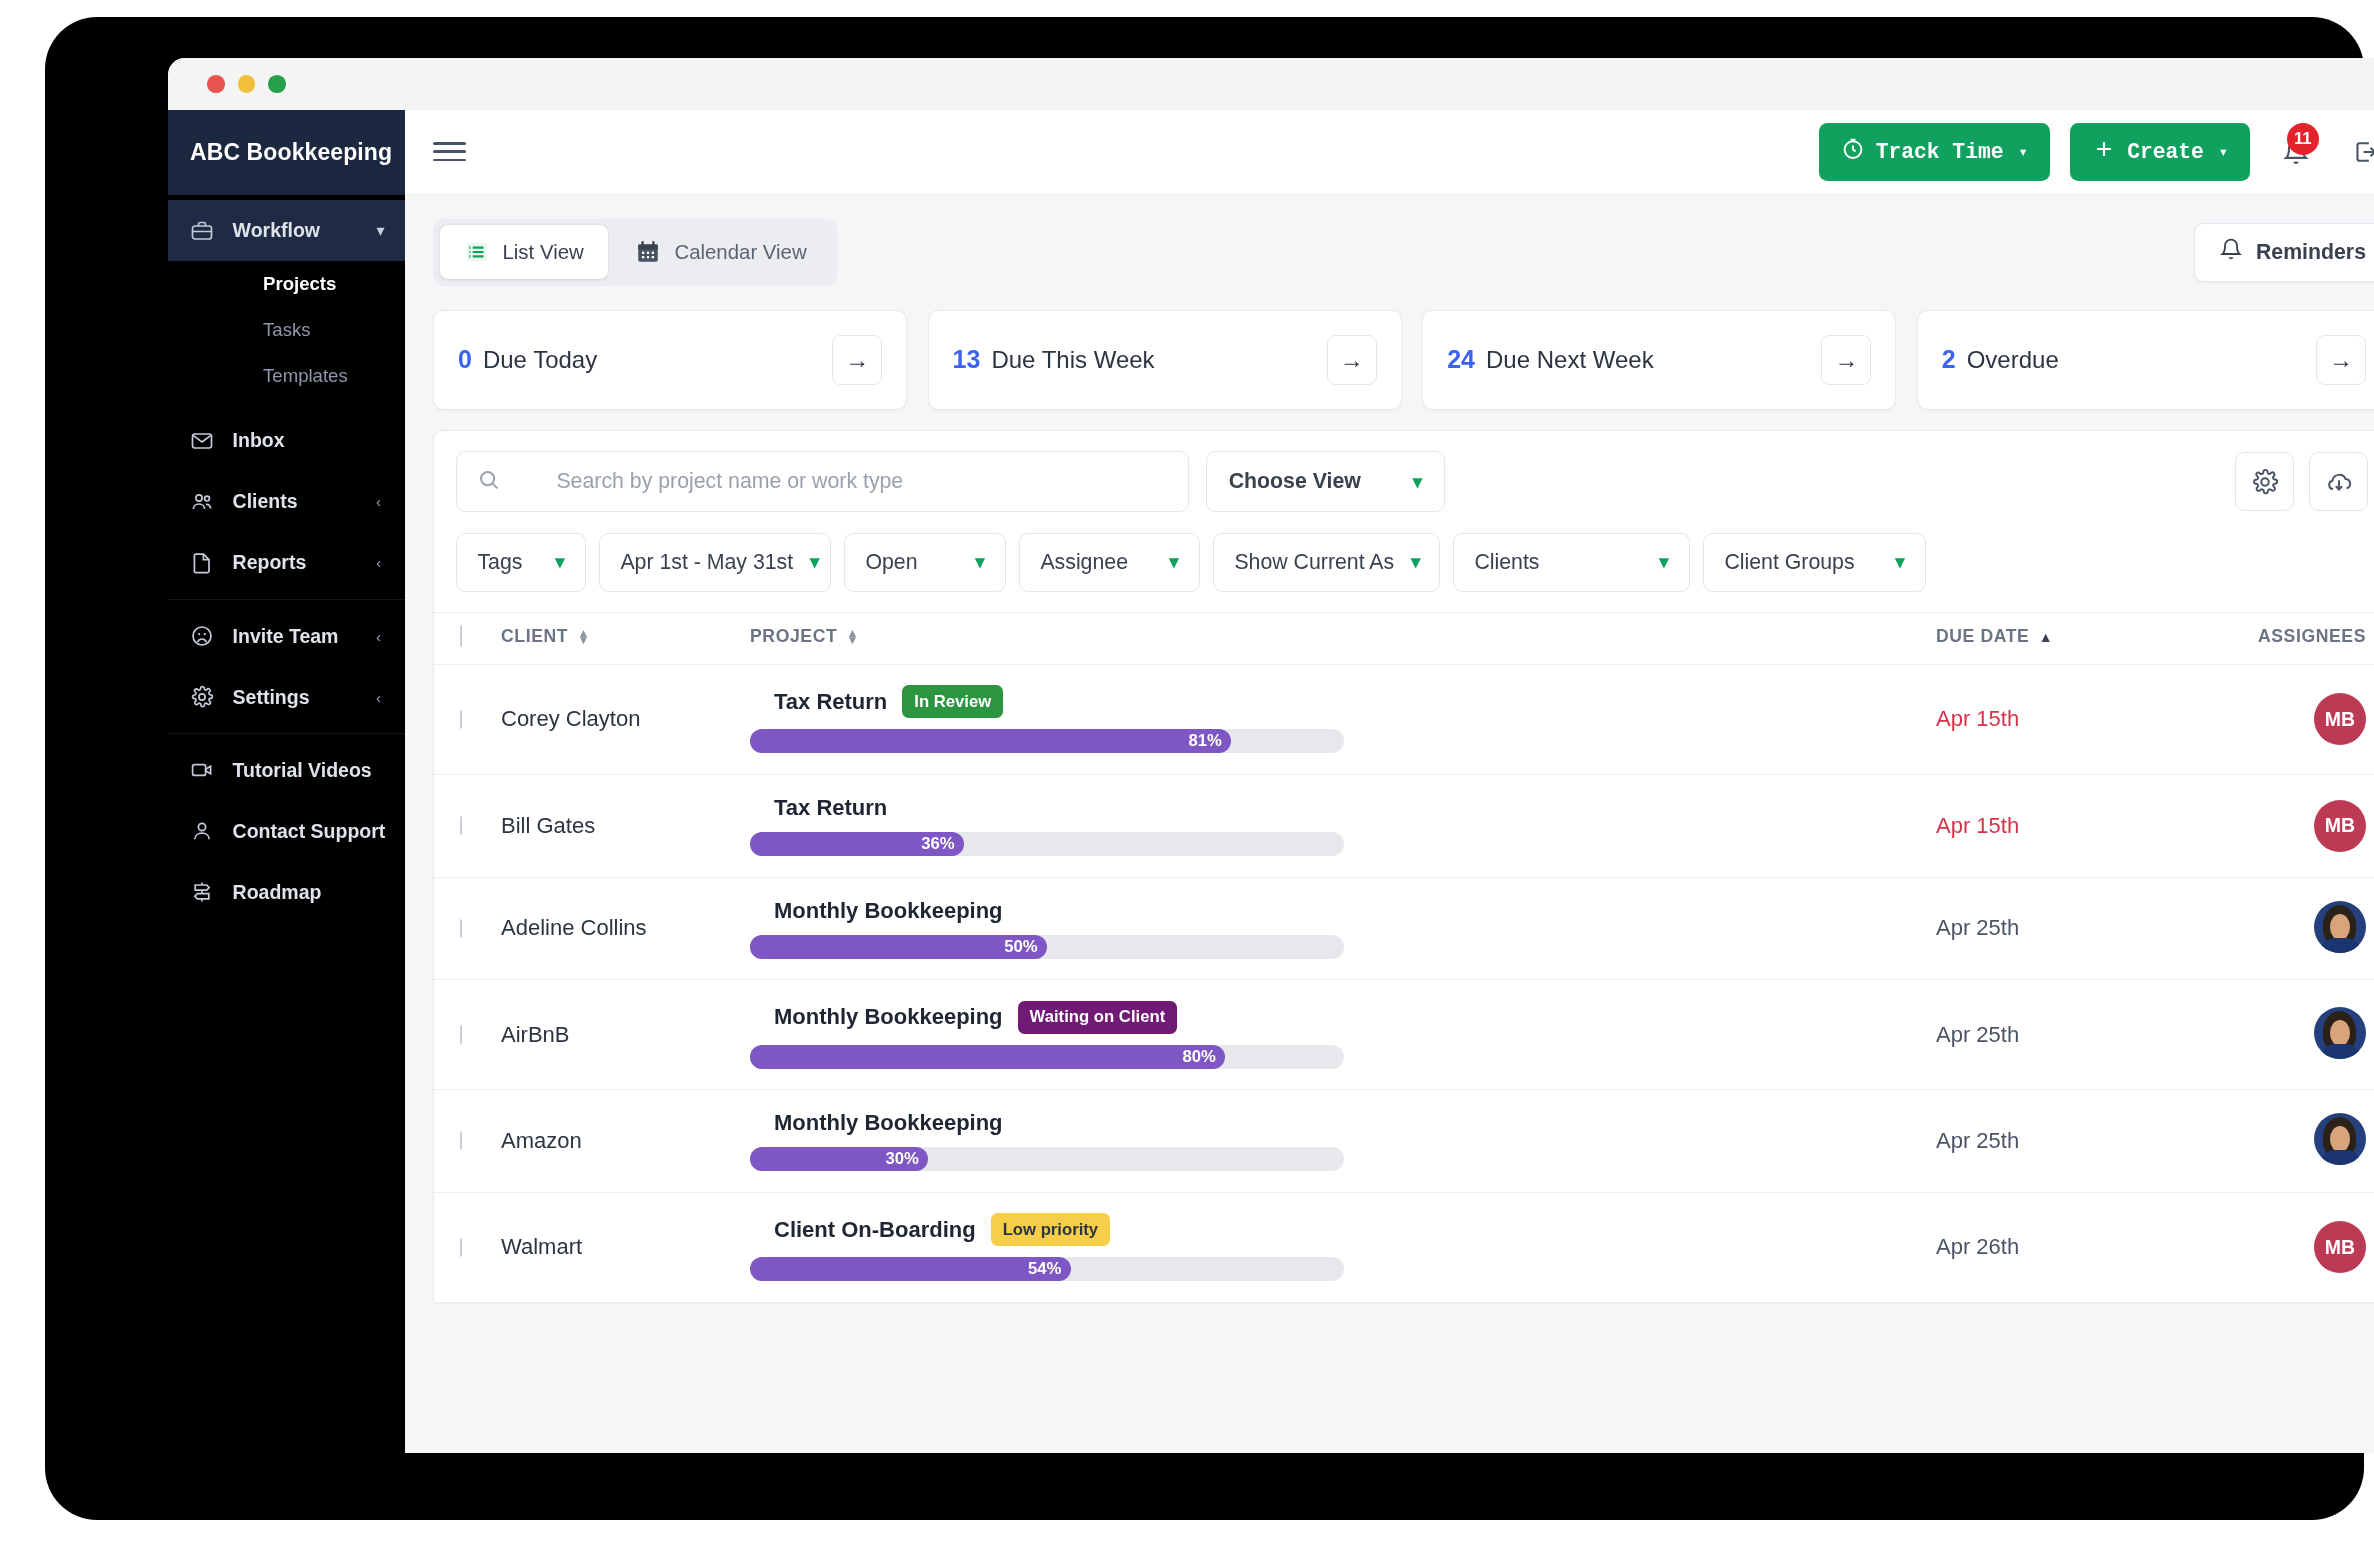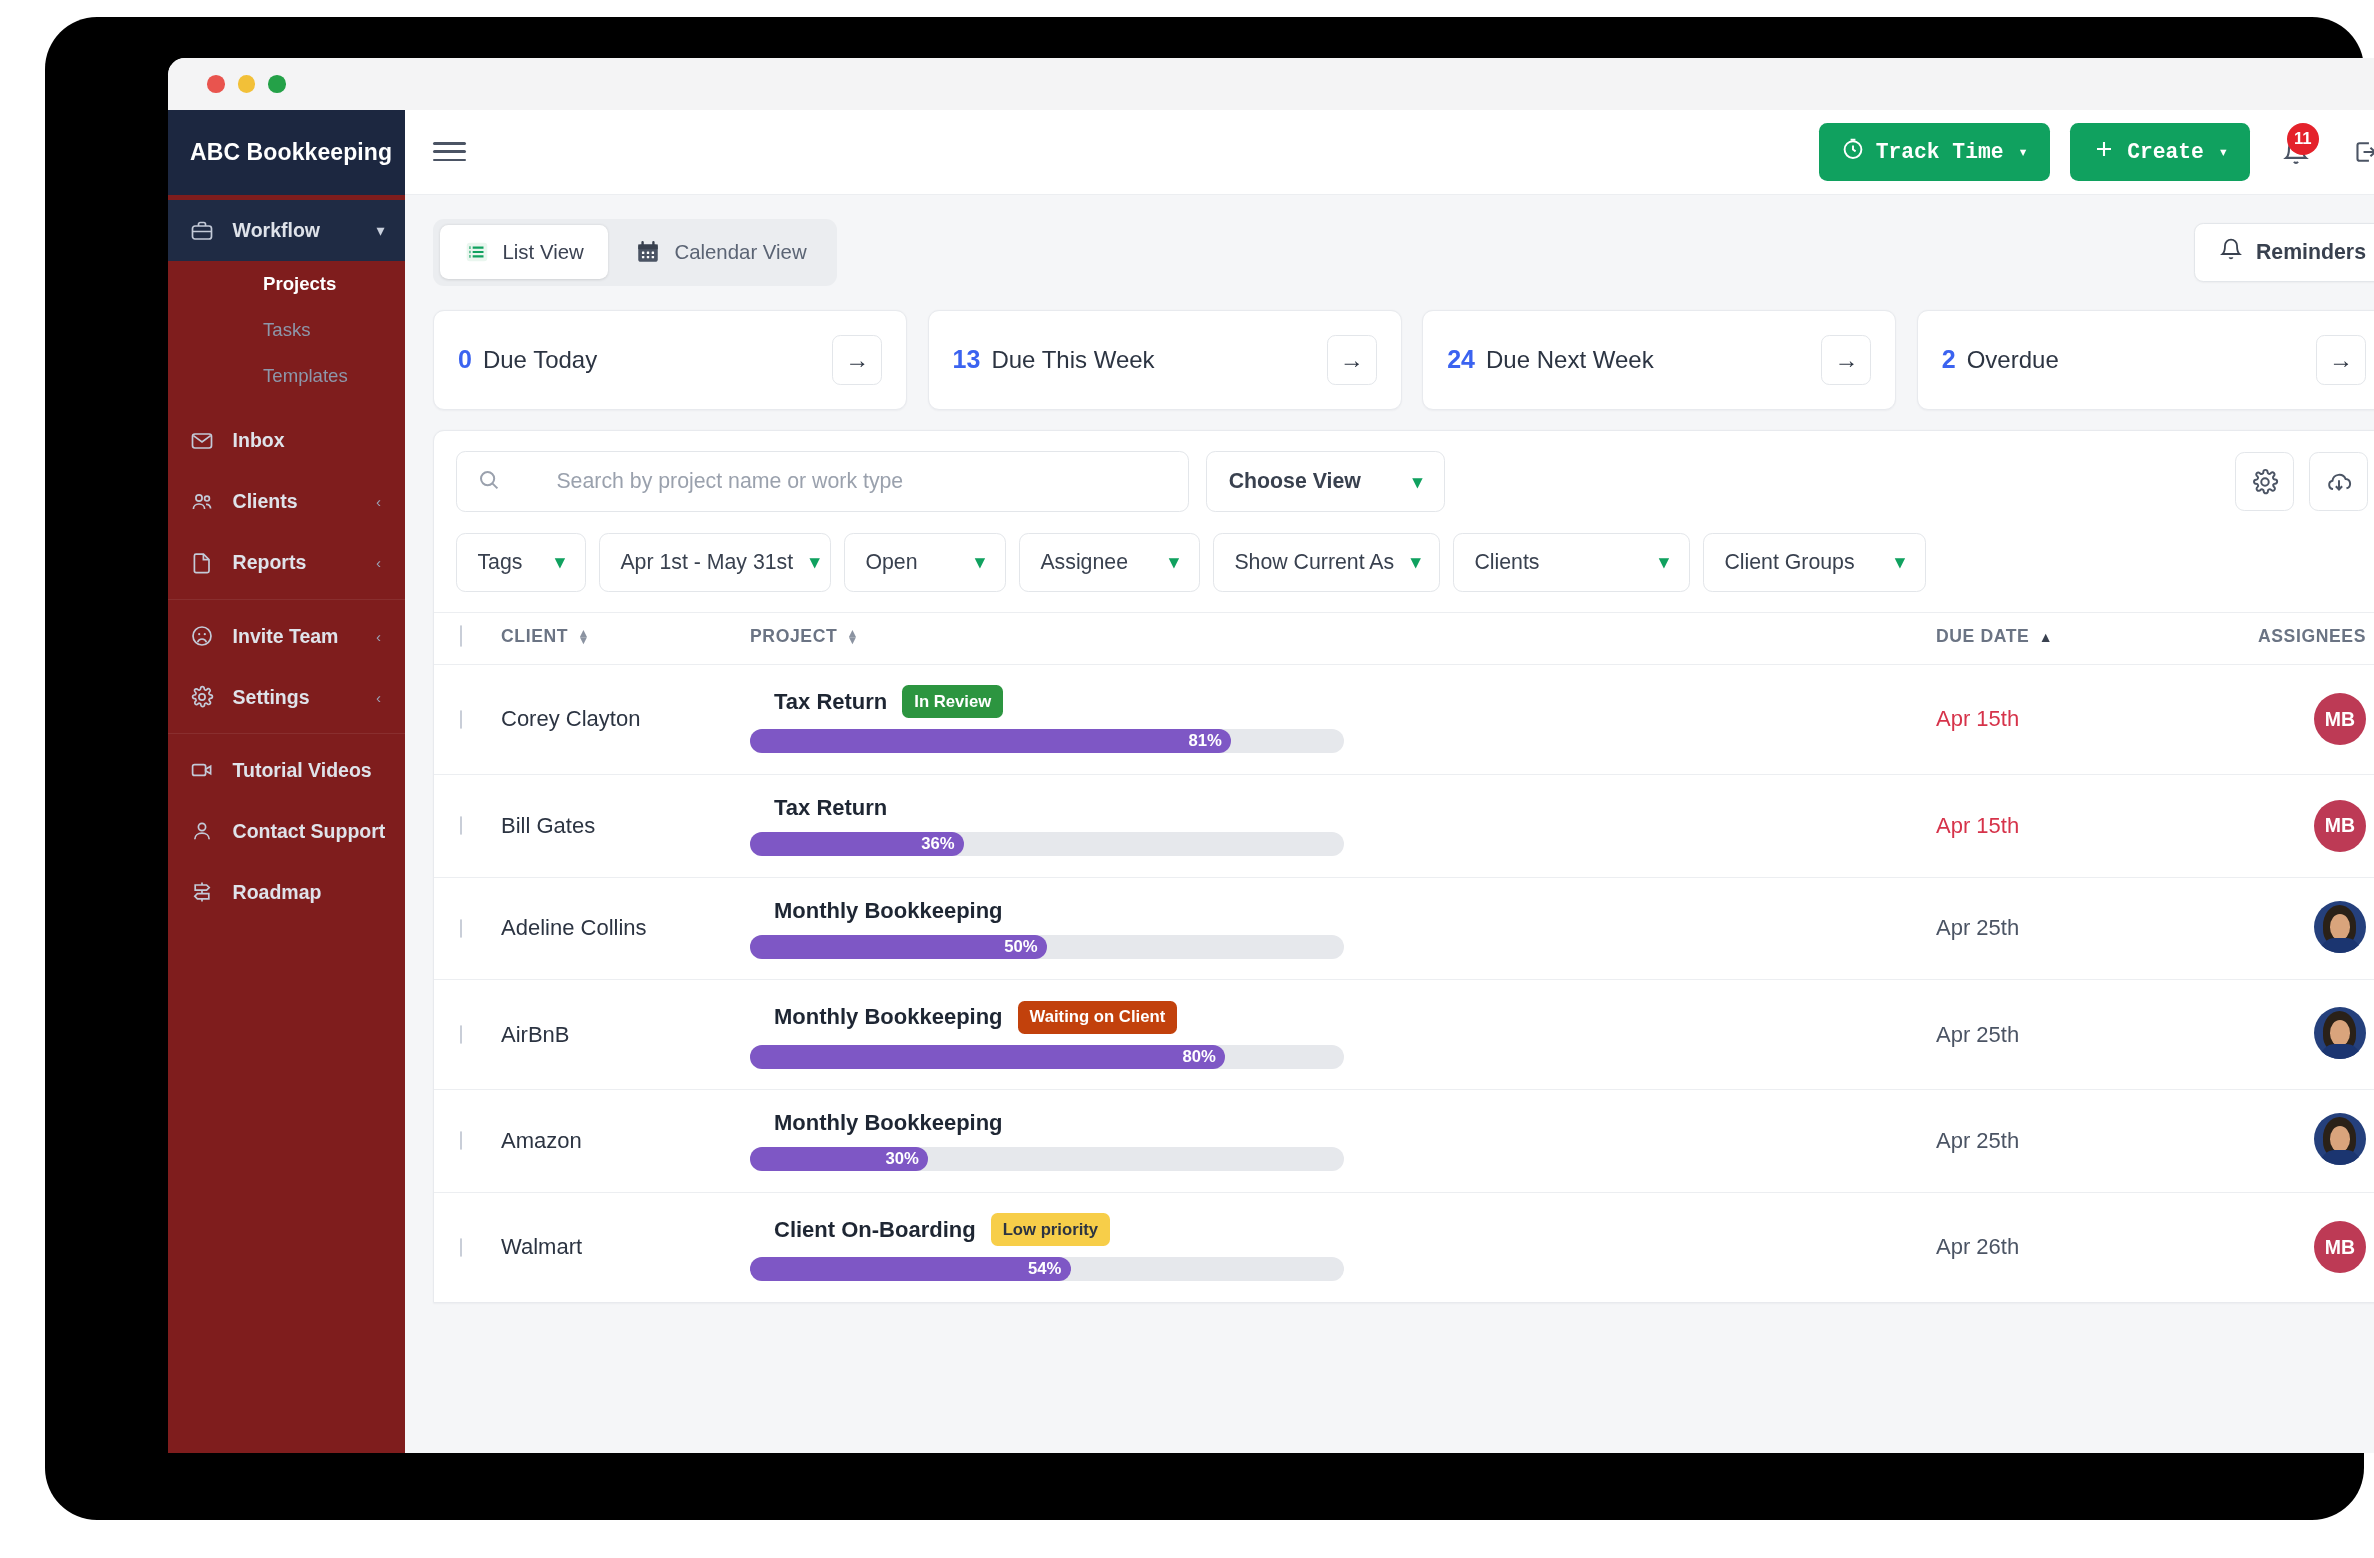--- a/index.html
+++ b/index.html
@@ -41,21 +41,21 @@
   .dots { position: absolute; left: 39px; top: 17.6px; display: flex; gap: 13px; }
   .dot { width: 17.6px; height: 17.6px; border-radius: 50%; }
   .dot.red { background: #e9544e; }
   .dot.amber { background: #f2c038; }
   .dot.green { background: #24a148; }
 
   
   .sidebar {
     position: absolute; left: 0; top: 52px;
     width: 237px; height: calc(100% - 52px);
-    background: #7f1d1d;
+    background: #000000;
   }
   .brand {
     height: 85px; display: flex; align-items: center;
     padding-left: 22px;
     color: #ffffff; font-size: 23px; font-weight: bold;
     letter-spacing: 0.1px;
     background: #1c2740;
   }
   .nav-group { padding: 5.6px 0; }
   .nav-group.divided { border-top: 0.9px solid rgba(255,255,255,.08); }
@@ -221,21 +221,21 @@
     background:#fff; cursor:pointer;
   }
   .client-name { font-size: 22px; color:#2c3442; }
   .proj-head { display:flex; align-items:center; gap: 15px; margin-bottom: 11px; margin-left: 24px; }
   .proj-name { font-size: 22px; font-weight: bold; color:#1e2633; }
   .tag {
     font-size: 16.7px; font-weight: bold; border-radius: 6.5px;
     padding: 6.5px 12px; color:#fff; white-space: nowrap;
   }
   .tag.green { background:#2c9540; }
-  .tag.red { background:#c2410c; }
+  .tag.red { background:#701a75; }
   .tag.yellow { background:#f7ce49; color:#2c3442; }
 
   .bar-track {
     width: 594px; height: 24px; background:#e6e8ec; border-radius: 12px; position: relative;
   }
   .bar-fill {
     height: 24px; background:#7e57c5; border-radius: 12px;
     display:flex; align-items:center; justify-content:flex-end;
     padding-right: 9.3px; color:#fff; font-size: 16.7px; font-weight: bold;
   }

